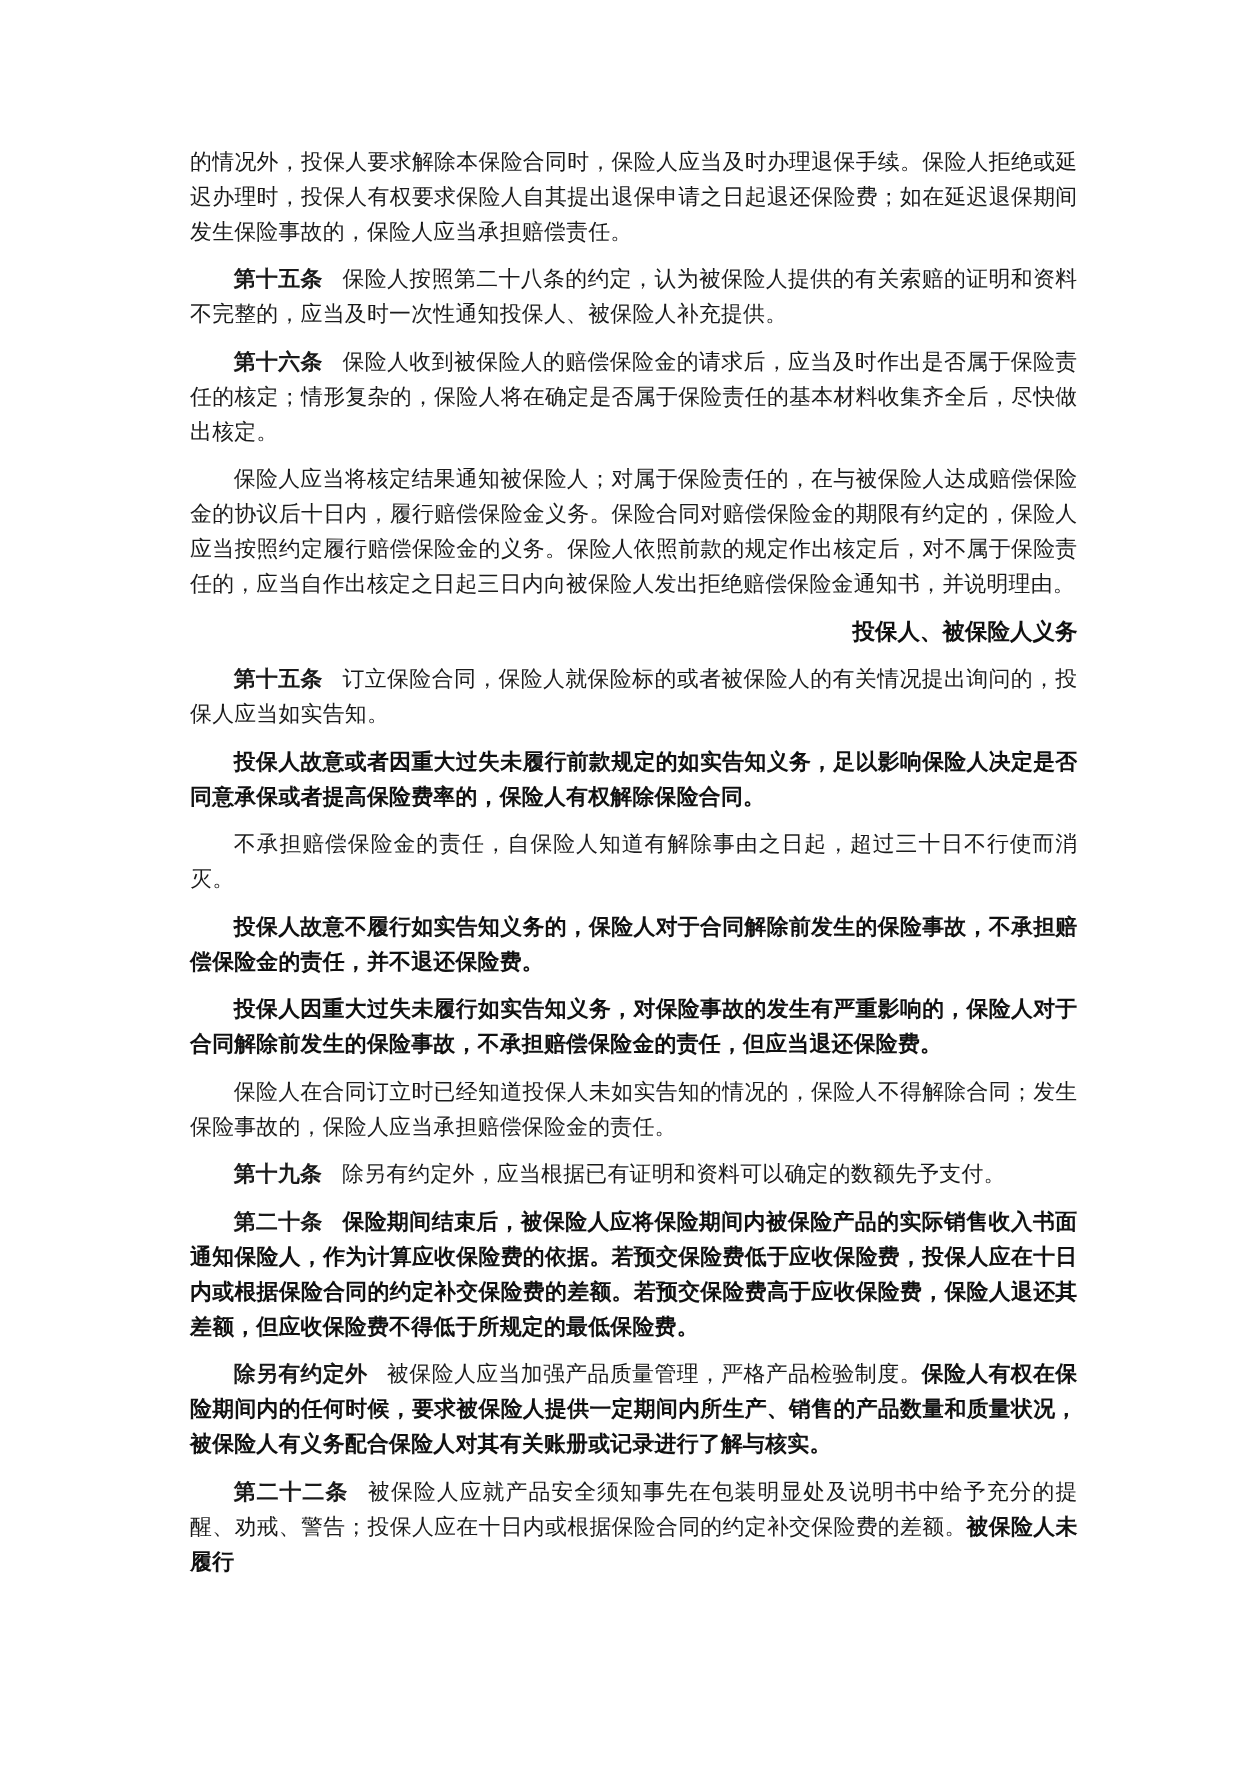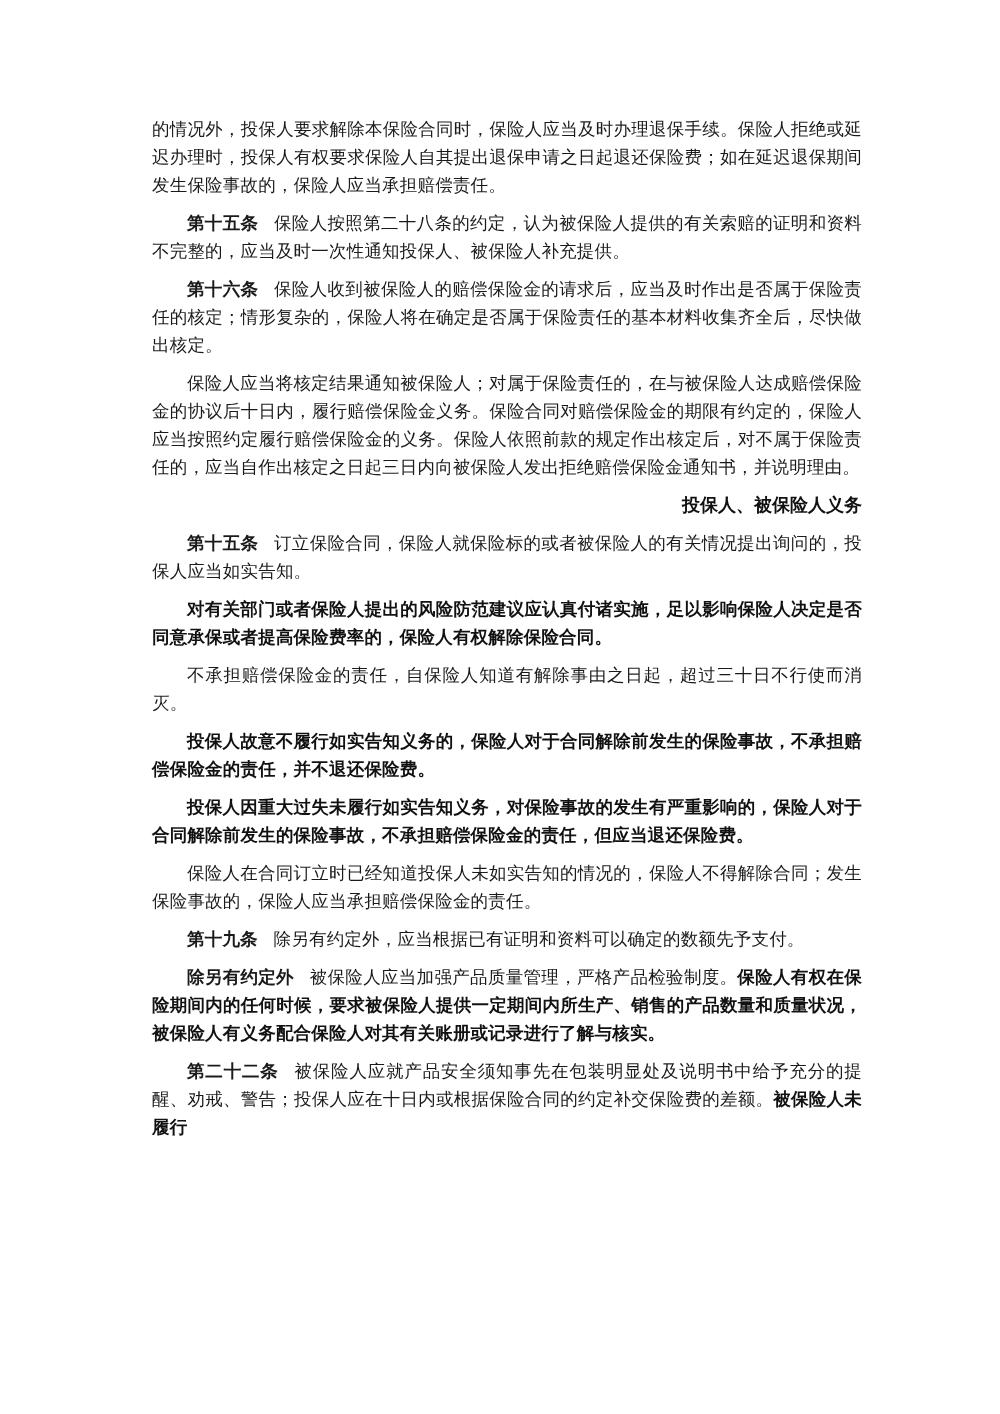--- a/index.html
+++ b/index.html
@@ -56,22 +56,23 @@
 <body>
 
 <div class="page">
   <div class="content">
       <p class="para"><span>的情况外，投保人要求解除本保险合同时，保险人应当及时办理退保手续。保险人拒绝或延迟办理时，投保人有权要求保险人自其提出退保申请之日起退还保险费；如在延迟退保期间发生保险事故的，保险人应当承担赔偿责任。</span></p>
       <p class="para indent"><span class="article-label">第十五条</span><span>保险人按照第二十八条的约定，认为被保险人提供的有关索赔的证明和资料不完整的，应当及时一次性通知投保人、被保险人补充提供。</span></p>
       <p class="para indent"><span class="article-label">第十六条</span><span>保险人收到被保险人的赔偿保险金的请求后，应当及时作出是否属于保险责任的核定；情形复杂的，保险人将在确定是否属于保险责任的基本材料收集齐全后，尽快做出核定。</span></p>
       <p class="para indent"><span>保险人应当将核定结果通知被保险人；对属于保险责任的，在与被保险人达成赔偿保险金的协议后十日内，履行赔偿保险金义务。保险合同对赔偿保险金的期限有约定的，保险人应当按照约定履行赔偿保险金的义务。保险人依照前款的规定作出核定后，对不属于保险责任的，应当自作出核定之日起三日内向被保险人发出拒绝赔偿保险金通知书，并说明理由。</span></p>
       <p class="heading"><span class="run-bold">投保人、被保险人义务</span></p>
       <p class="para indent"><span class="article-label">第十五条</span><span>订立保险合同，保险人就保险标的或者被保险人的有关情况提出询问的，投保人应当如实告知。</span></p>
-      <p class="para indent"><span class="run-bold">对有关部门或者保险人提出的风险防范建议应认真付诸实施，足以影响保险人决定是否同意承保或者提高保险费率的，保险人有权解除保险合同。</span></p>
+      <p class="para indent"><span class="run-bold">投保人故意或者因重大过失未履行前款规定的如实告知义务，足以影响保险人决定是否同意承保或者提高保险费率的，保险人有权解除保险合同。</span></p>
       <p class="para indent"><span>不承担赔偿保险金的责任，自保险人知道有解除事由之日起，超过三十日不行使而消灭。</span></p>
       <p class="para indent"><span class="run-bold">投保人故意不履行如实告知义务的，保险人对于合同解除前发生的保险事故，不承担赔偿保险金的责任，并不退还保险费。</span></p>
       <p class="para indent"><span class="run-bold">投保人因重大过失未履行如实告知义务，对保险事故的发生有严重影响的，保险人对于合同解除前发生的保险事故，不承担赔偿保险金的责任，但应当退还保险费。</span></p>
       <p class="para indent"><span>保险人在合同订立时已经知道投保人未如实告知的情况的，保险人不得解除合同；发生保险事故的，保险人应当承担赔偿保险金的责任。</span></p>
       <p class="para indent"><span class="article-label">第十九条</span><span>除另有约定外，应当根据已有证明和资料可以确定的数额先予支付。</span></p>
+      <p class="para indent"><span class="article-label">第二十条</span><span class="run-bold">保险期间结束后，被保险人应将保险期间内被保险产品的实际销售收入书面通知保险人，作为计算应收保险费的依据。若预交保险费低于应收保险费，投保人应在十日内或根据保险合同的约定补交保险费的差额。若预交保险费高于应收保险费，保险人退还其差额，但应收保险费不得低于所规定的最低保险费。</span></p>
       <p class="para indent"><span class="article-label">除另有约定外</span><span>被保险人应当加强产品质量管理，严格产品检验制度。</span><span class="run-bold">保险人有权在保险期间内的任何时候，要求被保险人提供一定期间内所生产、销售的产品数量和质量状况，被保险人有义务配合保险人对其有关账册或记录进行了解与核实。</span></p>
       <p class="para indent"><span class="article-label">第二十二条</span><span>被保险人应就产品安全须知事先在包装明显处及说明书中给予充分的提醒、劝戒、警告；投保人应在十日内或根据保险合同的约定补交保险费的差额。</span><span class="run-bold">被保险人未履行</span></p>
     </div>
 </div>
 
 </body></html>

